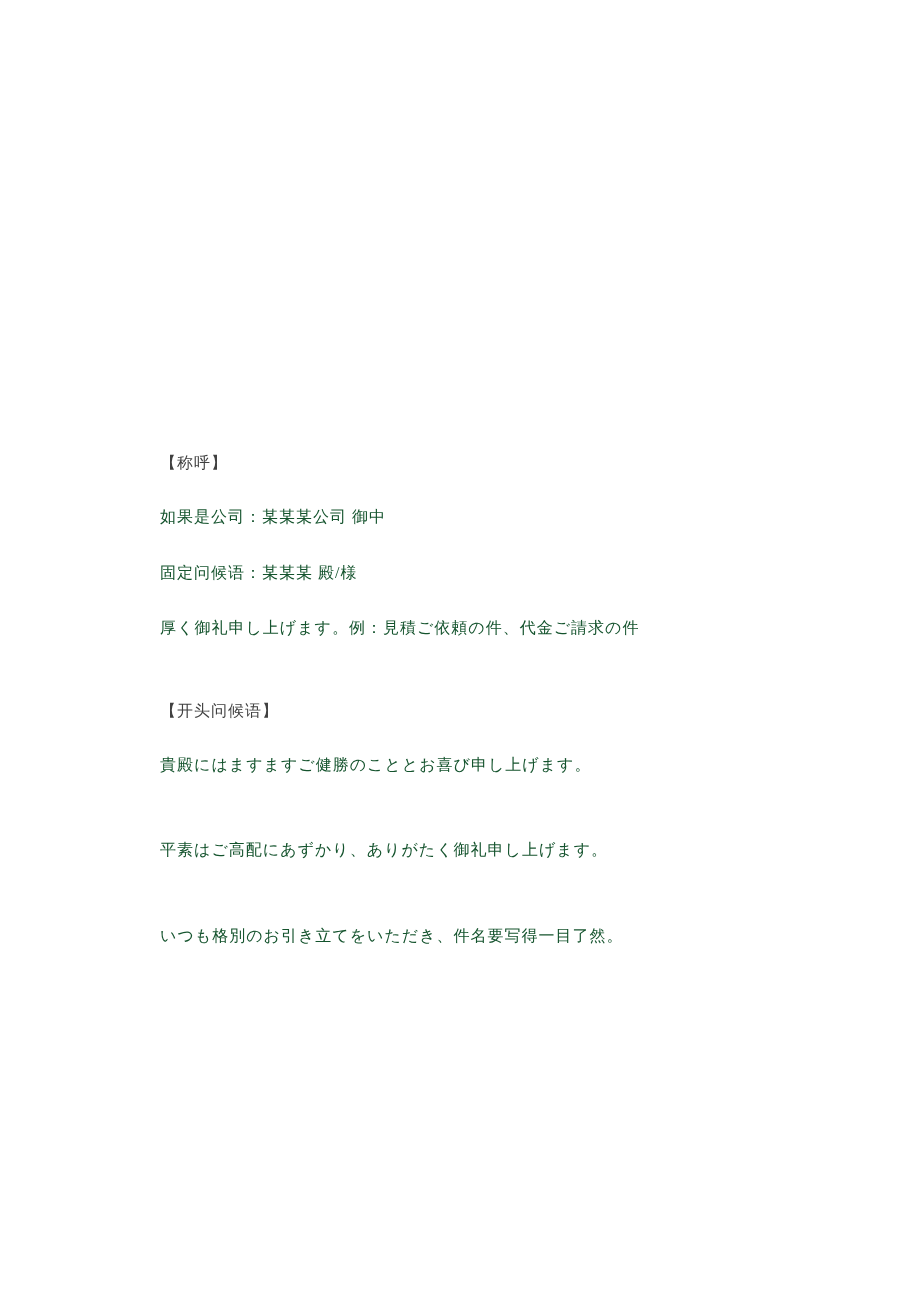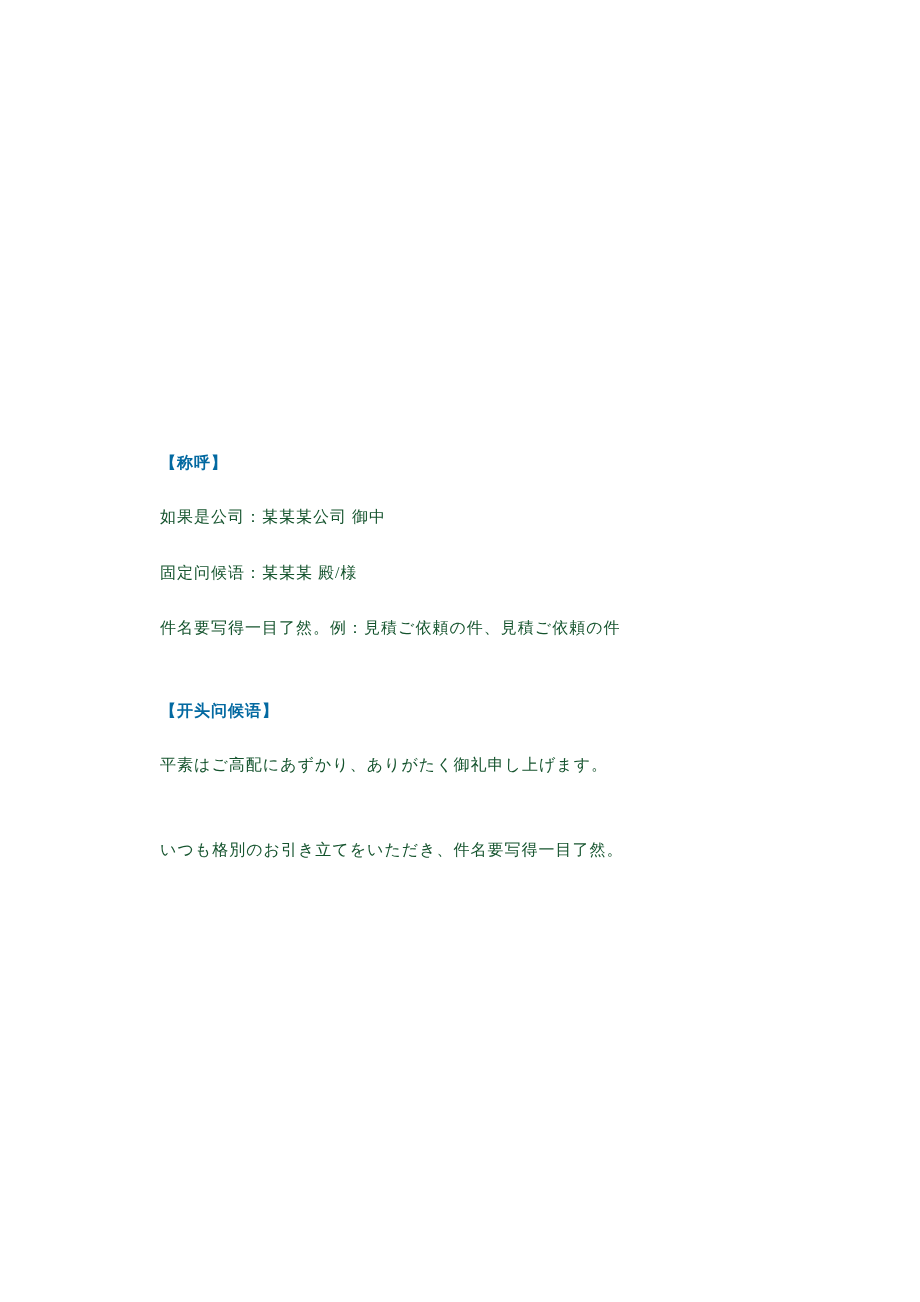--- a/index.html
+++ b/index.html
@@ -12,22 +12,22 @@
       height: 1302px;
       background: #ffffff;
       font-family: "SimSun", "宋体", "MS Mincho", serif;
       font-size: 16px;
       color: #000000;
       padding-left: 160px;
       padding-right: 100px;
       padding-top: 453px;
     }
     .section-heading {
-      color: #0369a1;
-      font-weight: bold;
+      color: #404040;
+      font-weight: normal;
       margin-bottom: 30px;
       letter-spacing: 1px;
     }
     .body-text {
       color: #14532d;
       margin-bottom: 30px;
       letter-spacing: 1px;
       line-height: 1.6;
     }
     .body-text.extra-space {
@@ -39,20 +39,21 @@
   </style>
 </head>
 <body>
 
 <div>
 
   <div class="section-heading">【称呼】</div>
   <div class="body-text">如果是公司：某某某公司 御中</div>
   <div class="body-text">固定问候语：某某某 殿/様</div>
 
-  <div class="body-text extra-space">件名要写得一目了然。例：見積ご依頼の件、見積ご依頼の件</div>
+  <div class="body-text extra-space">厚く御礼申し上げます。例：見積ご依頼の件、代金ご請求の件</div>
 
   <div class="section-heading section-gap">【开头问候语】</div>
+  <div class="body-text extra-space">貴殿にはますますご健勝のこととお喜び申し上げます。</div>
 
   <div class="body-text extra-space">平素はご高配にあずかり、ありがたく御礼申し上げます。</div>
   <div class="body-text">いつも格別のお引き立てをいただき、件名要写得一目了然。</div>
 
 </div>
 
 </body></html>

